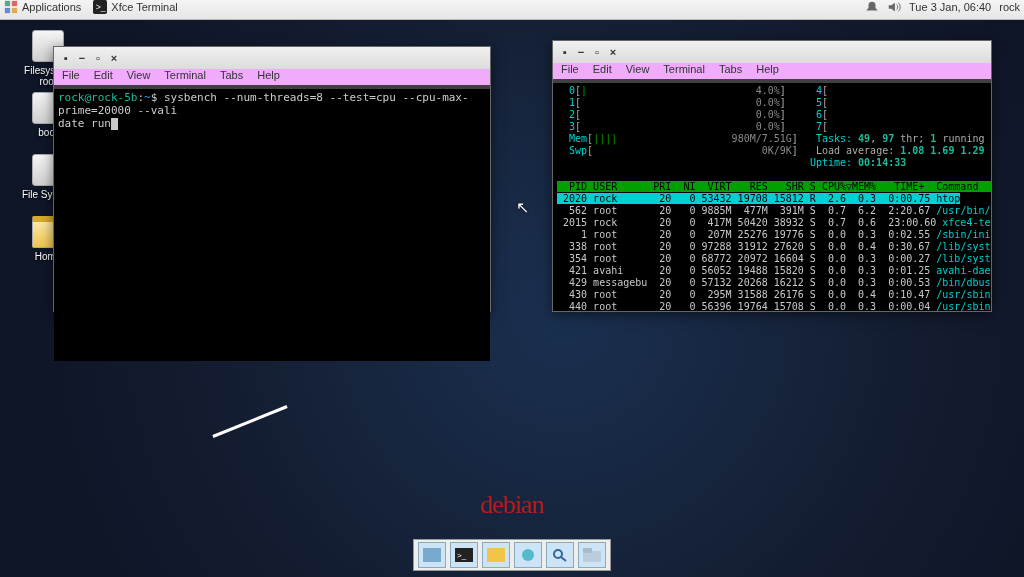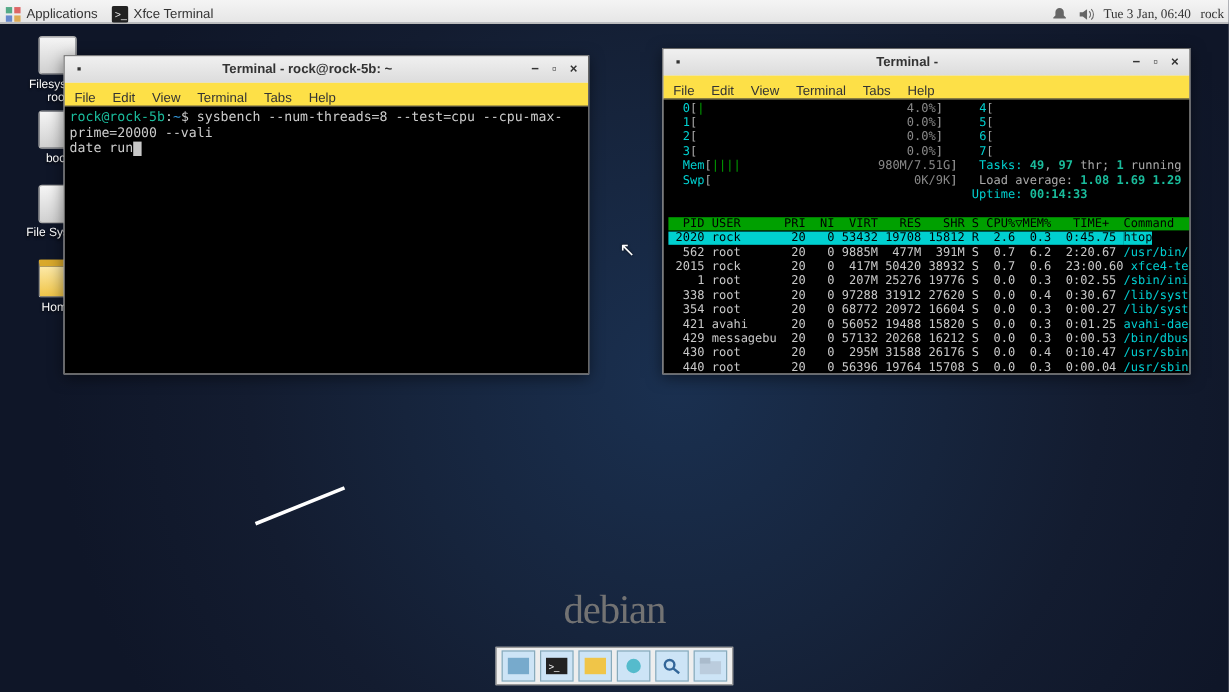--- a/index.html
+++ b/index.html
@@ -4,42 +4,42 @@
 <style>
 * { margin: 0; padding: 0; box-sizing: border-box; }
 body {
   width: 1024px; height: 577px;
   background: radial-gradient(circle at 55% 55%, #1a3050 0%, #16243c 35%, #131c30 55%, #0f1628 80%);
   font-family: sans-serif; font-size: 11px;
   position: relative; overflow: hidden; color: #333;
 }
 .topbar {
   height: 20px; background: linear-gradient(#f4f4f4,#e6e6e6);
-  border-bottom: 1px solid #bbb; display: flex; align-items: flex-end;
+  border-bottom: 1px solid #bbb; display: flex; align-items: flex-start;
   padding: 0 4px; gap: 10px;
 }
 .topbar-left { display: flex; gap: 12px; align-items: center; }
-.topbar-right { margin-left: auto; display: flex; gap: 8px; align-items: center; color: #333; font-family: Liberation Serif, serif; }
+.topbar-right { margin-left: auto; display: flex; gap: 8px; align-items: center; color: #333; }
 .top-item { display: flex; align-items: center; gap: 4px; cursor: pointer; }
 .desktop-icon { position: absolute; width: 56px; text-align: center; color: #fff; font-size: 10px; text-shadow: 0 1px 2px #000; }
 .desktop-icon .icon-img { width: 32px; height: 32px; margin: 0 auto 3px; background: #e8e8e8; border-radius: 3px; border: 1px solid #aaa; }
 .desktop-icon .drive { background: linear-gradient(#f5f5f5,#d0d0d0); }
 .desktop-icon .folder { background: linear-gradient(#fce9a8,#f0c548); border-radius: 2px; border-top: 6px solid #d9a92c; }
 
 .window {
   position: absolute; background: #f4f4f4; border: 1px solid #666;
   box-shadow: 0 3px 12px rgba(0,0,0,.5);
 }
 .titlebar {
   height: 22px; background: linear-gradient(#f0f0f0,#dcdcdc);
   display: flex; align-items: center; padding: 0 4px; font-size: 11px; font-weight: bold;
 }
 .titlebar .title { flex: 1; text-align: center; }
 .win-btn { width: 16px; height: 16px; display: inline-flex; align-items: center; justify-content: center; cursor: pointer; font-size: 11px; }
-.menubar { height: 20px; background: #fde047; display: flex; gap: 14px; padding: 0 8px; align-items: flex-end; font-size: 11px; border-bottom: 1px solid #404040; }
+.menubar { height: 20px; background: #f0abfc; display: flex; gap: 14px; padding: 0 8px; align-items: flex-start; font-size: 11px; border-bottom: 4px solid #404040; }
 .menubar span { cursor: pointer; }
 .term-body {
   background: #000; color: #ccc; font-family: "DejaVu Sans Mono", monospace;
   font-size: 11px; line-height: 13px; padding: 2px 4px; overflow: hidden;
 }
 .prompt-user { color: #1abc9c; }
 .prompt-path { color: #3498db; }
 .cursor { background: #c8c8c8; display: inline-block; width: 7px; height: 12px; vertical-align: middle; }
 
 
@@ -63,21 +63,21 @@
 
 .distro-logo { position: absolute; left: 50%; top: 490px; transform: translateX(-50%); text-align: center; }
 .distro-swirl {
   position: absolute; left: 560px; top: 150px; width: 160px; height: 200px;
   border: 14px solid #00b3c4; border-radius: 50%;
   border-left-color: transparent; border-bottom-color: transparent;
   transform: rotate(-25deg); opacity: 0.9;
   clip-path: polygon(0 0, 100% 0, 100% 75%, 0 75%);
 }
 .distro-line { position: absolute; left: 210px; top: 420px; width: 80px; height: 3px; background: #fff; transform: rotate(-22deg); }
-.distro-text { color: #737373; font-size: 34px; font-family: serif; letter-spacing: -1px; text-align: right; }
+.distro-text { color: #b91c1c; font-size: 26px; font-family: serif; letter-spacing: -1px; text-align: right; }
 
 .dock {
   position: absolute; left: 50%; bottom: 6px; transform: translateX(-50%);
   background: #eee; border: 1px solid #999; padding: 2px 4px; display: flex; gap: 4px;
 }
 .dock-item { width: 28px; height: 26px; background: #cde4f6; border: 1px solid #8ab; cursor: pointer; display: flex; align-items: center; justify-content: center; }
 
 .sys-icon { width: 14px; height: 14px; }
 </style>
 </head>
@@ -131,43 +131,41 @@
   <div>File System</div>
 </div>
 <div class="desktop-icon" style="left:20px;top:216px">
   <div class="icon-img folder"></div>
   <div>Home</div>
 </div>
 
 <div class="window" style="left:53px;top:46px;width:438px;height:266px">
   <div class="titlebar">
     <span class="win-btn">▪</span>
-    <span class="title">Terminal - rock@rock-5b: ~</span>
     <span class="win-btn">−</span>
     <span class="win-btn">▫</span>
     <span class="win-btn">×</span>
   </div>
   <div class="menubar">
     <span>File</span>
     <span>Edit</span>
     <span>View</span>
     <span>Terminal</span>
     <span>Tabs</span>
     <span>Help</span>
   </div>
-  <div class="term-body" style="height:222px">
+  <div class="term-body" style="height:272px">
     <span class="prompt-user">rock@rock-5b</span><span style="color:#ccc">:</span><span class="prompt-path">~</span><span style="color:#ccc">$</span><span> sysbench --num-threads=8 --test=cpu --cpu-max-prime=20000 --vali</span><br>
     <span>date run</span><span class="cursor"></span>
   </div>
 </div>
 
 <div class="window" style="left:552px;top:40px;width:440px;height:272px">
   <div class="titlebar">
     <span class="win-btn">▪</span>
-    <span class="title">Terminal -</span>
     <span class="win-btn">−</span>
     <span class="win-btn">▫</span>
     <span class="win-btn">×</span>
   </div>
   <div class="menubar">
     <span>File</span>
     <span>Edit</span>
     <span>View</span>
     <span>Terminal</span>
     <span>Tabs</span>
@@ -175,21 +173,21 @@
   </div>
   <div class="term-body htop" style="height:228px;font-size:10px;line-height:12px" id="htop-body">  <span class="cpu-id">0</span><span class="cpu-br">[</span><span class="mem-bar">|                           </span><span class="cpu-pct"> 4.0%</span><span class="cpu-br">]</span>     <span class="cpu-id">4</span><span class="cpu-br">[</span><span class="mem-bar">                            </span>
   <span class="cpu-id">1</span><span class="cpu-br">[</span><span class="mem-bar">                            </span><span class="cpu-pct"> 0.0%</span><span class="cpu-br">]</span>     <span class="cpu-id">5</span><span class="cpu-br">[</span><span class="mem-bar">                            </span>
   <span class="cpu-id">2</span><span class="cpu-br">[</span><span class="mem-bar">                            </span><span class="cpu-pct"> 0.0%</span><span class="cpu-br">]</span>     <span class="cpu-id">6</span><span class="cpu-br">[</span><span class="mem-bar">                            </span>
   <span class="cpu-id">3</span><span class="cpu-br">[</span><span class="mem-bar">                            </span><span class="cpu-pct"> 0.0%</span><span class="cpu-br">]</span>     <span class="cpu-id">7</span><span class="cpu-br">[</span><span class="mem-bar">                            </span>
   <span class="mem-lbl">Mem</span><span class="cpu-br">[</span><span class="mem-bar">||||                  </span><span class="mem-val"> 980M/7.51G</span><span class="cpu-br">]</span>   <span class="tasks">Tasks: </span><span class="tasks-n">49</span><span class="load">, </span><span class="tasks-n">97</span><span class="load"> thr; </span><span class="tasks-n">1</span><span class="load"> running</span>
   <span class="mem-lbl">Swp</span><span class="cpu-br">[</span><span class="mem-bar">                            </span><span class="mem-val">0K/9K</span><span class="cpu-br">]</span>   <span class="load">Load average: </span><span class="tasks-n">1.08 1.69 1.29</span>
                                           <span class="uptime-lbl">Uptime: </span><span class="uptime-v">00:14:33</span>
 
 <span class="htop-header">  PID USER      PRI  NI  VIRT   RES   SHR S CPU%▽MEM%   TIME+  Command          </span>
-<span class="htop-hl"> 2020 rock       20   0 53432 19708 15812 R  2.6  0.3  0:45.75 </span><span class="htop-hl">htop</span>
+<span class="htop-hl"> 2020 rock       20   0 53432 19708 15812 R  2.6  0.3  0:00.75 </span><span class="htop-hl">htop</span>
 <span class="htop-row">  562 root       20   0 9885M  477M  391M S  0.7  6.2  2:20.67 </span><span class="cmd">/usr/bin/xorg/X</span>
 <span class="htop-row"> 2015 rock       20   0  417M 50420 38932 S  0.7  0.6  23:00.60 </span><span class="cmd">xfce4-terminal</span>
 <span class="htop-row">    1 root       20   0  207M 25276 19776 S  0.0  0.3  0:02.55 </span><span class="cmd">/sbin/init</span>
 <span class="htop-row">  338 root       20   0 97288 31912 27620 S  0.0  0.4  0:30.67 </span><span class="cmd">/lib/systemd/sy</span>
 <span class="htop-row">  354 root       20   0 68772 20972 16604 S  0.0  0.3  0:00.27 </span><span class="cmd">/lib/systemd/sy</span>
 <span class="htop-row">  421 avahi      20   0 56052 19488 15820 S  0.0  0.3  0:01.25 </span><span class="cmd">avahi-daemon: r</span>
 <span class="htop-row">  429 messagebu  20   0 57132 20268 16212 S  0.0  0.3  0:00.53 </span><span class="cmd">/bin/dbus-d</span>
 <span class="htop-row">  430 root       20   0  295M 31588 26176 S  0.0  0.4  0:10.47 </span><span class="cmd">/usr/sbin/Netwo</span>
 <span class="htop-row">  440 root       20   0 56396 19764 15708 S  0.0  0.3  0:00.04 </span><span class="cmd">/usr/sbin/smart</span>
 

